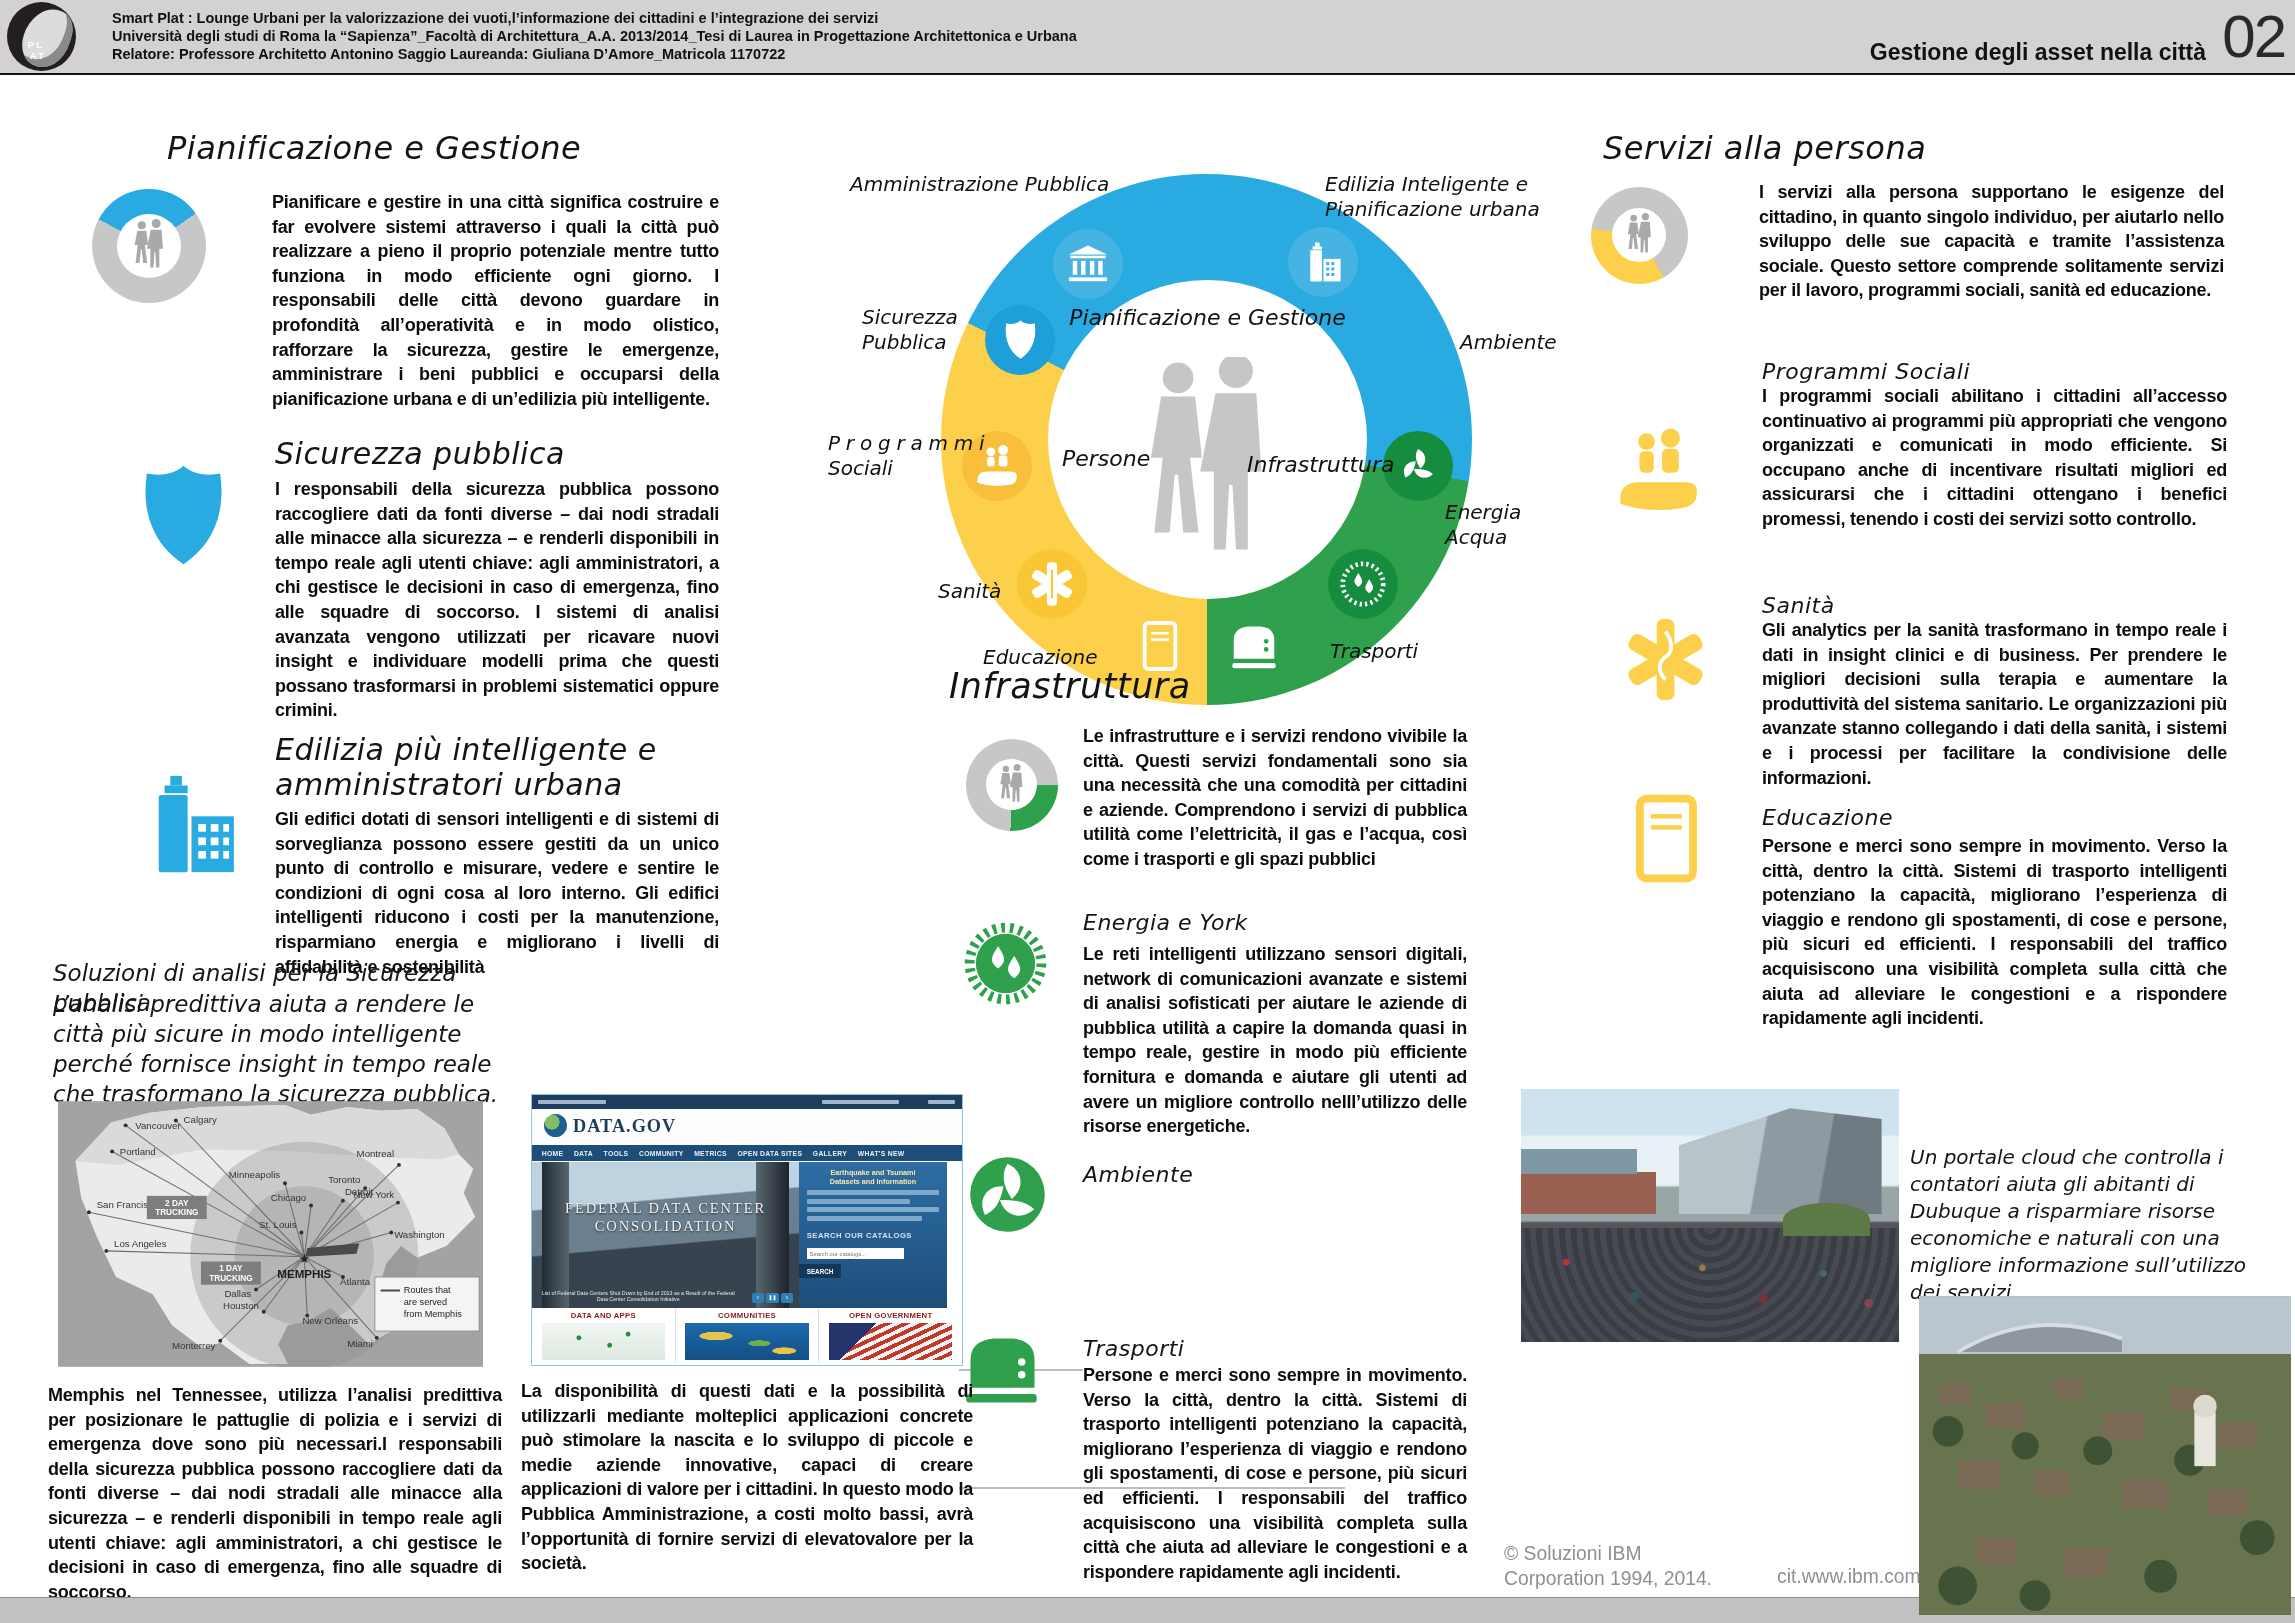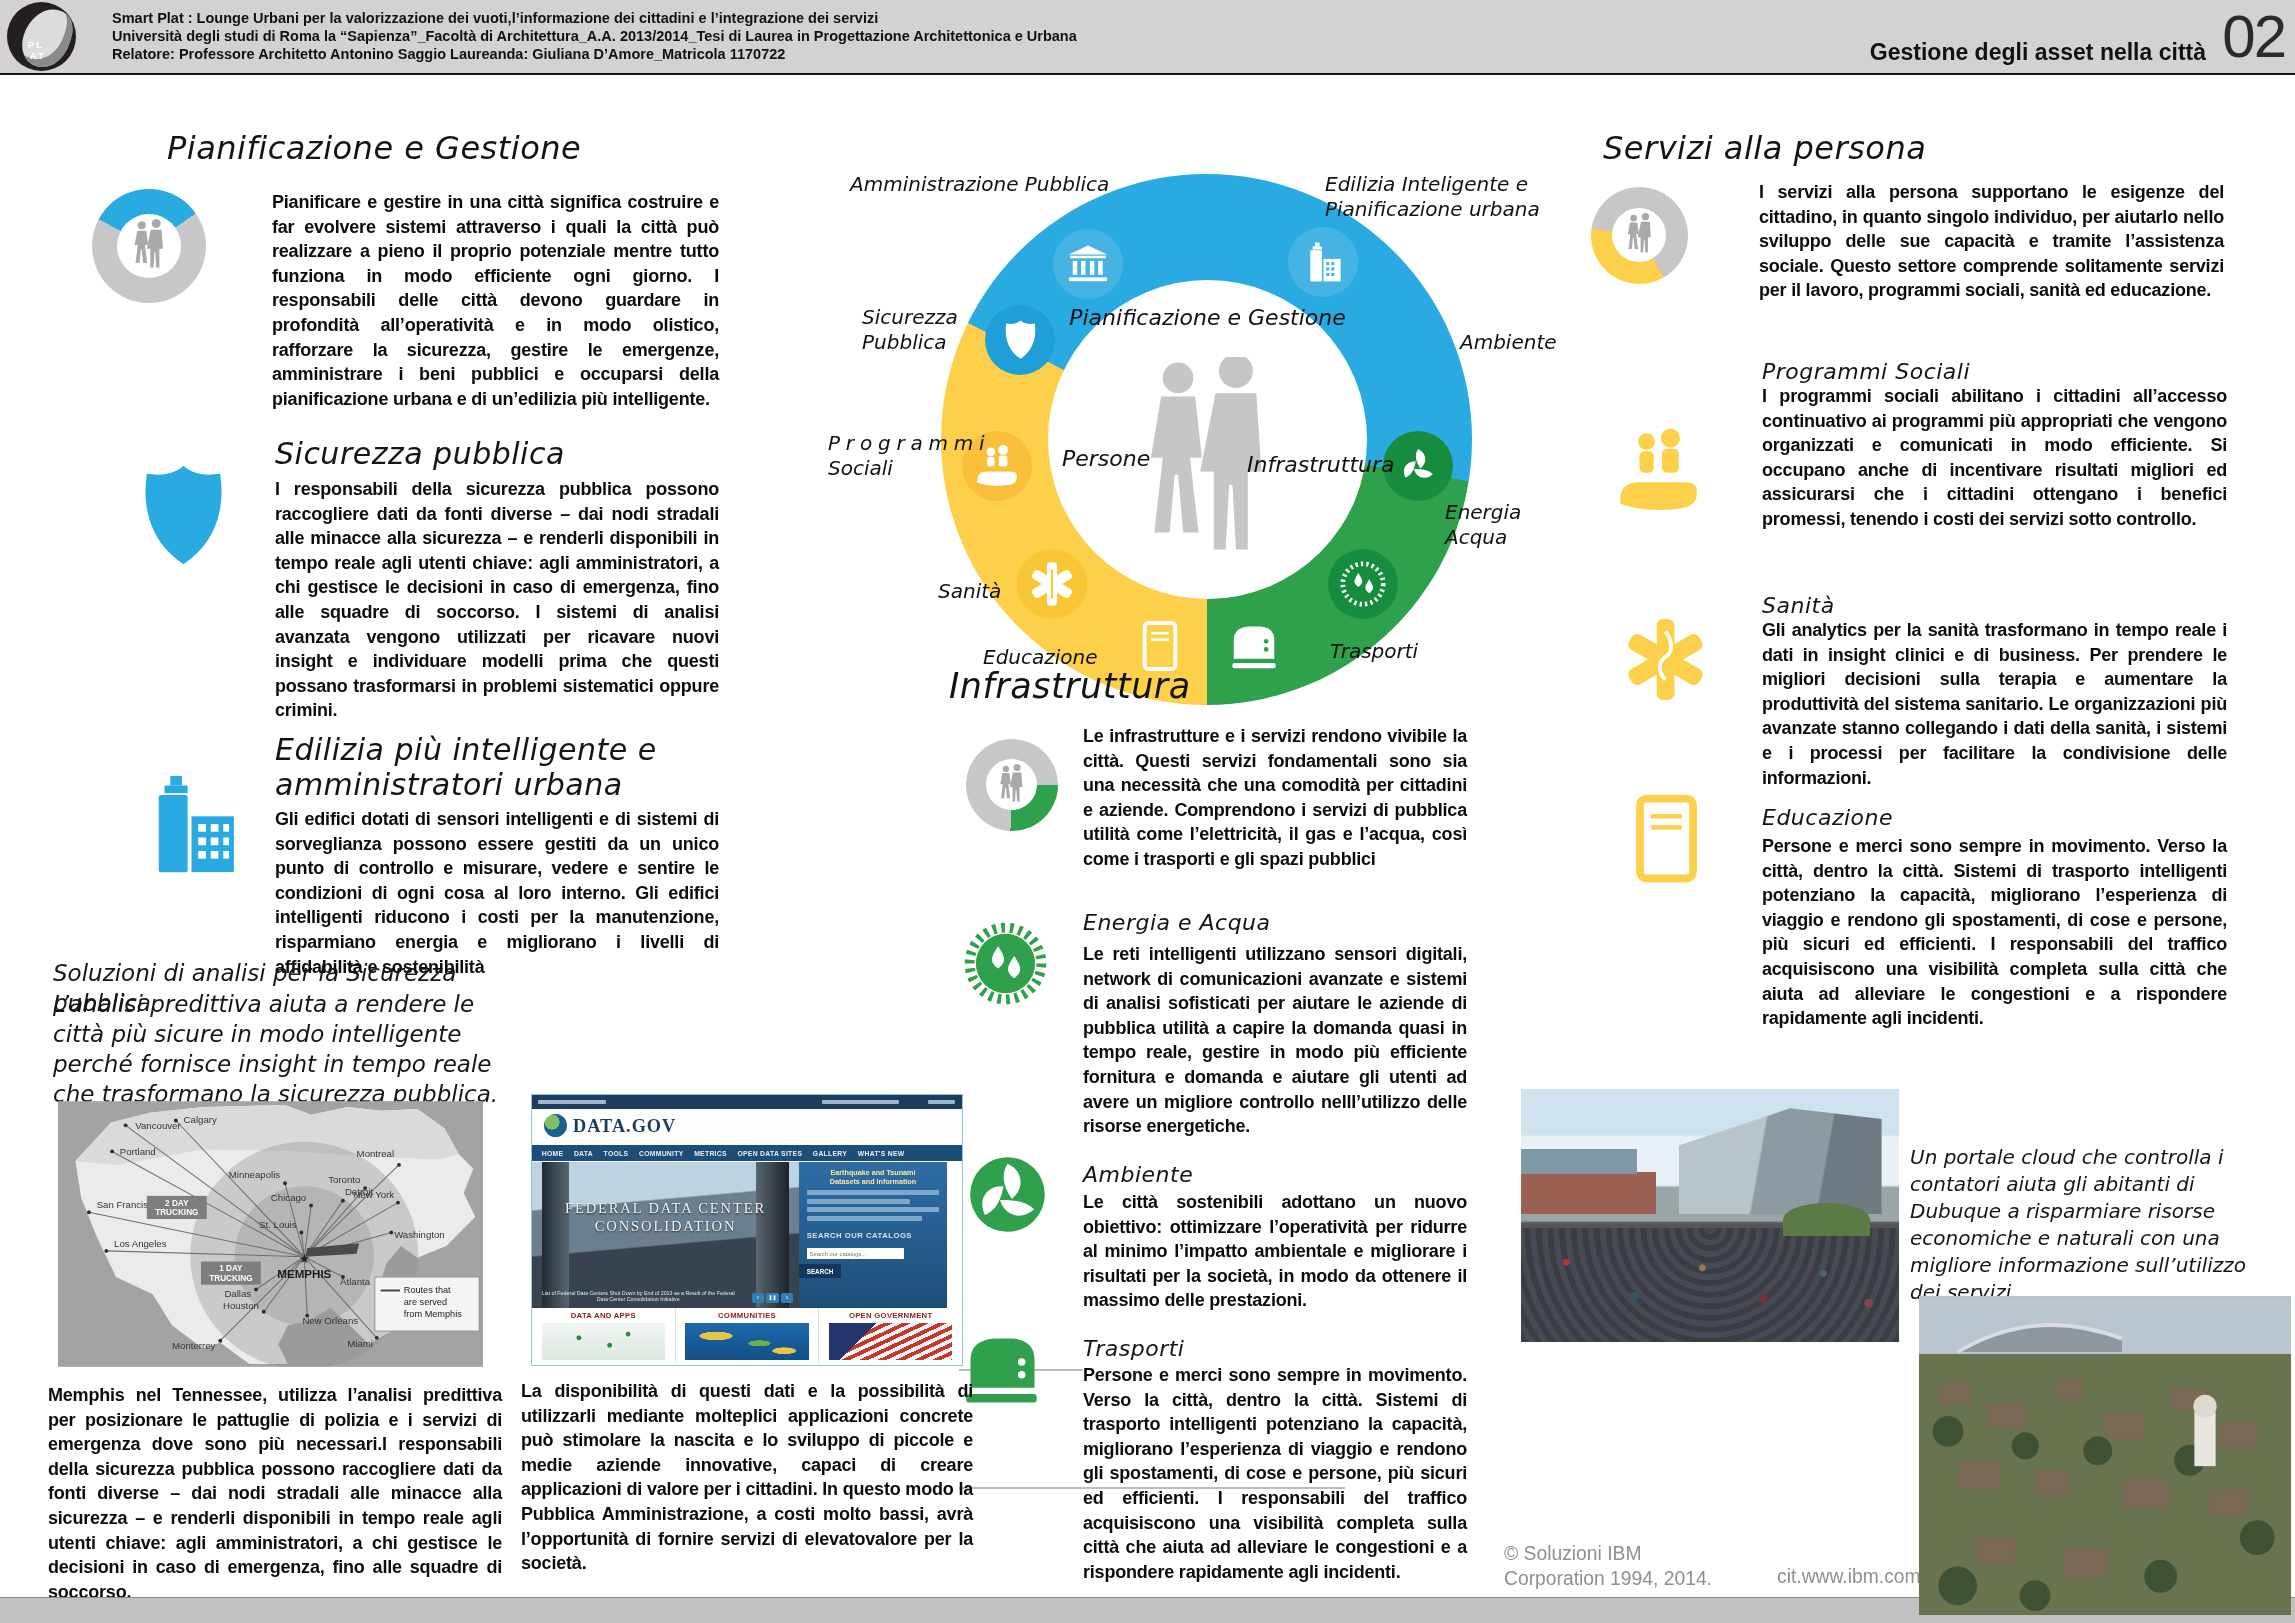--- a/index.html
+++ b/index.html
@@ -360,39 +360,38 @@
           <circle cx="34" cy="14" r="9"></circle>
             <path d="M24,26 h20 l4,32 h-7 l5,40 h-9 l-3,-30 h-2 l-3,30 h-9 l5,-40 h-7 z"></path>
           <circle cx="66" cy="10" r="10"></circle>
             <path d="M54,24 h24 l3,42 h-8 l0,42 h-7 l-2,-34 h-2 l-2,34 h-7 l0,-42 h-8 z"></path>
         </g>
       </svg>
     </div>
   </div>
   <div class="abs para" style="left:1083px;top:724px;width:384px;">Le infrastrutture e i servizi rendono vivibile la città. Questi servizi fondamentali sono sia una necessità che una comodità per cittadini e aziende. Comprendono i servizi di pubblica utilità come l’elettricità, il gas e l’acqua, così come i trasporti e gli spazi pubblici</div>
 
-  <div class="abs script h-mid" style="left:1083px;top:910px;">Energia e Acqua</div>
+  <div class="abs script h-mid" style="left:1083px;top:910px;">Energia e York</div>
   <svg class="abs" style="left:961px;top:919px;" width="89" height="89" viewBox="0 0 72 72">
     <circle cx="36" cy="36" r="24" fill="#2fa14c"></circle>
     <circle cx="36" cy="36" r="29" fill="none" stroke="#2fa14c" stroke-width="8" stroke-dasharray="3 4"></circle>
     <path d="M30,22 C35,30 38,34 30,40 C22,34 25,30 30,22 Z" fill="#fff"></path>
     <path d="M43,30 C48,38 51,42 43,48 C35,42 38,38 43,30 Z" fill="#fff"></path>
   </svg>
   <div class="abs para" style="left:1083px;top:942px;width:384px;">Le reti intelligenti utilizzano sensori digitali, network di comunicazioni avanzate e sistemi di analisi sofisticati per aiutare le aziende di pubblica utilità a capire la domanda quasi in tempo reale, gestire in modo più efficiente fornitura e domanda e aiutare gli utenti ad avere un migliore controllo nelll’utilizzo delle risorse energetiche.</div>
 
   <div class="abs script h-mid" style="left:1083px;top:1162px;">Ambiente</div>
   <svg class="abs" style="left:968px;top:1155px;" width="79" height="79" viewBox="0 0 72 72">
     <circle cx="36" cy="36" r="34" fill="#2fa14c"></circle>
     <g fill="#fff">
       <path d="M36,8 C50,14 52,30 40,40 C32,28 30,18 36,8 Z"></path>
       <path d="M62,46 C52,58 36,56 30,42 C44,40 54,40 62,46 Z" transform="rotate(8 36 36)"></path>
       <path d="M12,50 C8,34 20,24 34,28 C28,42 22,48 12,50 Z" transform="rotate(-12 36 36)"></path>
     </g>
   </svg>
-  <div class="abs para" style="left:1083px;top:1190px;width:384px;">Le città sostenibili adottano un nuovo obiettivo: ottimizzare l’operatività per ridurre al minimo l’impatto ambientale e migliorare i risultati per la società, in modo da ottenere il massimo delle prestazioni.</div>
 
   <div class="abs gline" style="left:959px;top:1369px;width:124px;"></div>
   <div class="abs gline" style="left:959px;top:1487px;width:386px;"></div>
 
   <div class="abs script h-mid" style="left:1083px;top:1336px;">Trasporti</div>
   <svg class="abs" style="left:958px;top:1330px;" width="89" height="79" viewBox="0 0 80 74">
     <path d="M10,54 L10,28 Q10,10 32,8 L50,8 Q70,10 70,28 L70,54 Z" fill="#2fa14c"></path>
     <circle cx="58" cy="30" r="3.5" fill="#fff"></circle>
       <circle cx="58" cy="42" r="3.5" fill="#fff"></circle>
     <rect x="6" y="60" width="66" height="8" rx="3" fill="#2fa14c"></rect>

